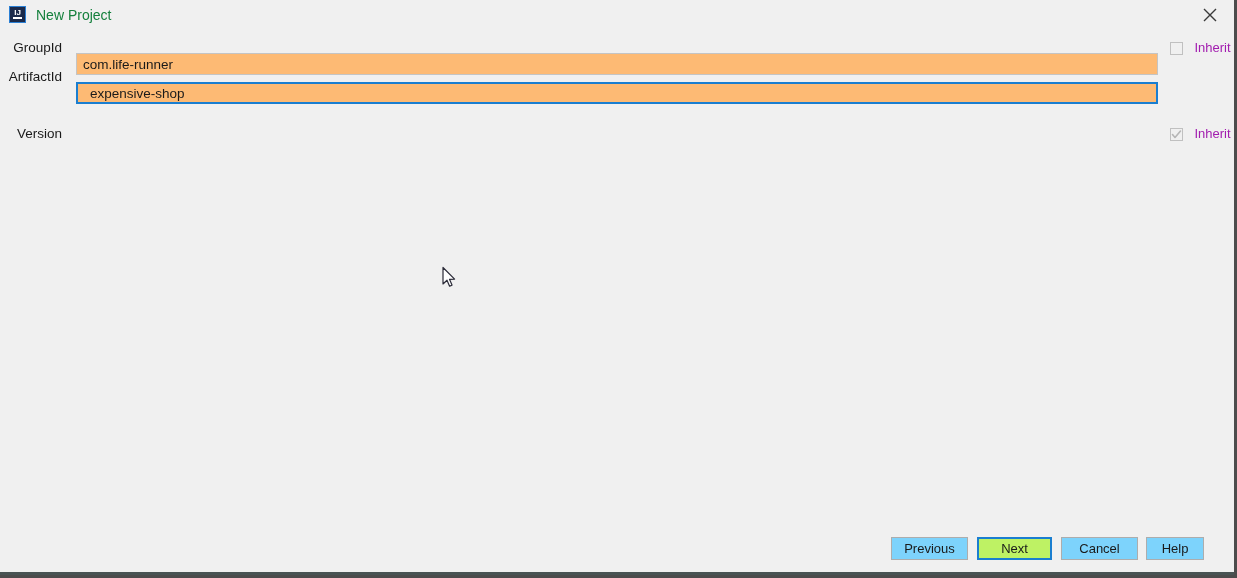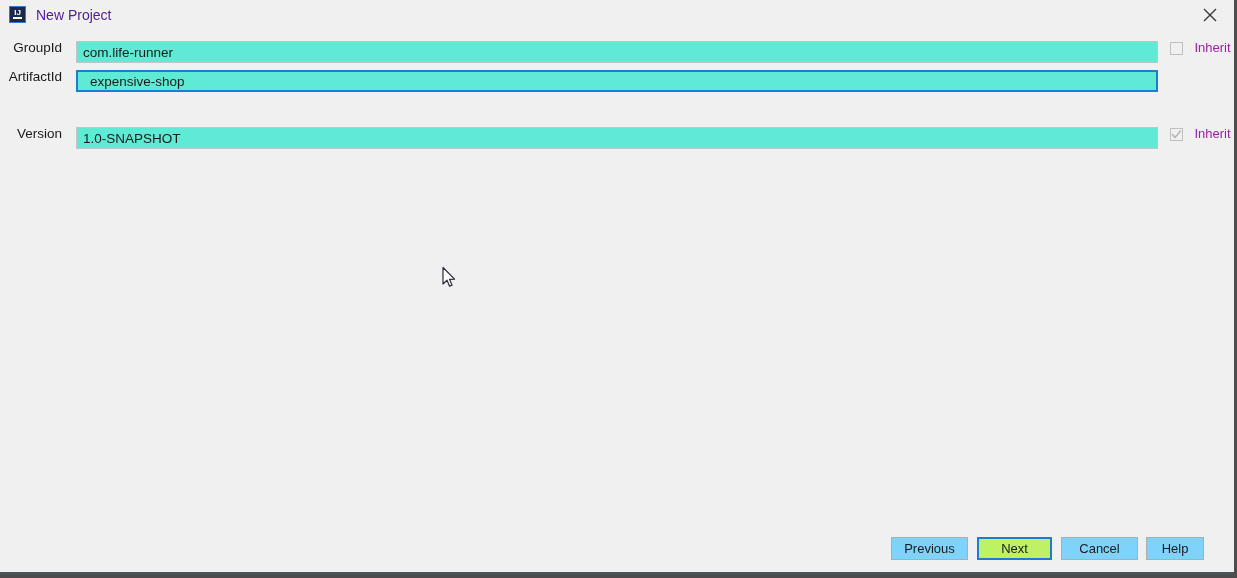--- a/index.html
+++ b/index.html
@@ -59,21 +59,21 @@
     bottom: 3px;
     width: 9px;
     height: 2px;
     background: #ffffff;
   }
   #title-text {
     position: absolute;
     left: 36px;
     top: 6px;
     font-size: 14px;
-    color: #4c1d95;
+    color: #15803d;
     line-height: 18px;
     white-space: nowrap;
   }
   #close-button {
     position: absolute;
     right: 13px;
     top: 4px;
     width: 22px;
     height: 22px;
     cursor: default;
@@ -99,25 +99,25 @@
     text-align: right;
     font-size: 13.5px;
     color: #1a1a1a;
     line-height: 18px;
     white-space: nowrap;
   }
 
   .text-field {
     position: absolute;
     left: 76px;
-    top: 4px;
+    top: 16px;
     width: 1082px;
     height: 22px;
     box-sizing: border-box;
-    background: #5eead4;
+    background: #fdba74;
     border: 1px solid #c4c4c4;
     font-family: "Liberation Sans", sans-serif;
     font-size: 13.5px;
     color: #1a1a1a;
     padding: 0 0 0 6px;
     line-height: 20px;
     outline: none;
   }
   .text-field.focused {
     border: 2px solid #1a7ed0;
@@ -241,21 +241,20 @@
     </div>
   </div>
 
   <div class="form-row" id="row-artifactid">
     <div class="field-label">ArtifactId</div>
     <input class="text-field focused" type="text" id="field-artifactid" autofocus="" value="expensive-shop" style="">
   </div>
 
   <div class="form-row" id="row-version">
     <div class="field-label">Version</div>
-    <input class="text-field" type="text" id="field-version" value="1.0-SNAPSHOT" style="">
     <div class="inherit-group">
       <span class="checkbox" id="cb-version">
         <svg width="11" height="11" viewBox="0 0 11 11" aria-hidden="true">
           <path d="M1.5 5.5 L4 8.5 L9.5 2" stroke="#b6b6b6" stroke-width="1.6" fill="none" stroke-linecap="round" stroke-linejoin="round"></path>
         </svg>
       </span>
       <span class="inherit-label">Inherit</span>
     </div>
   </div>
 

